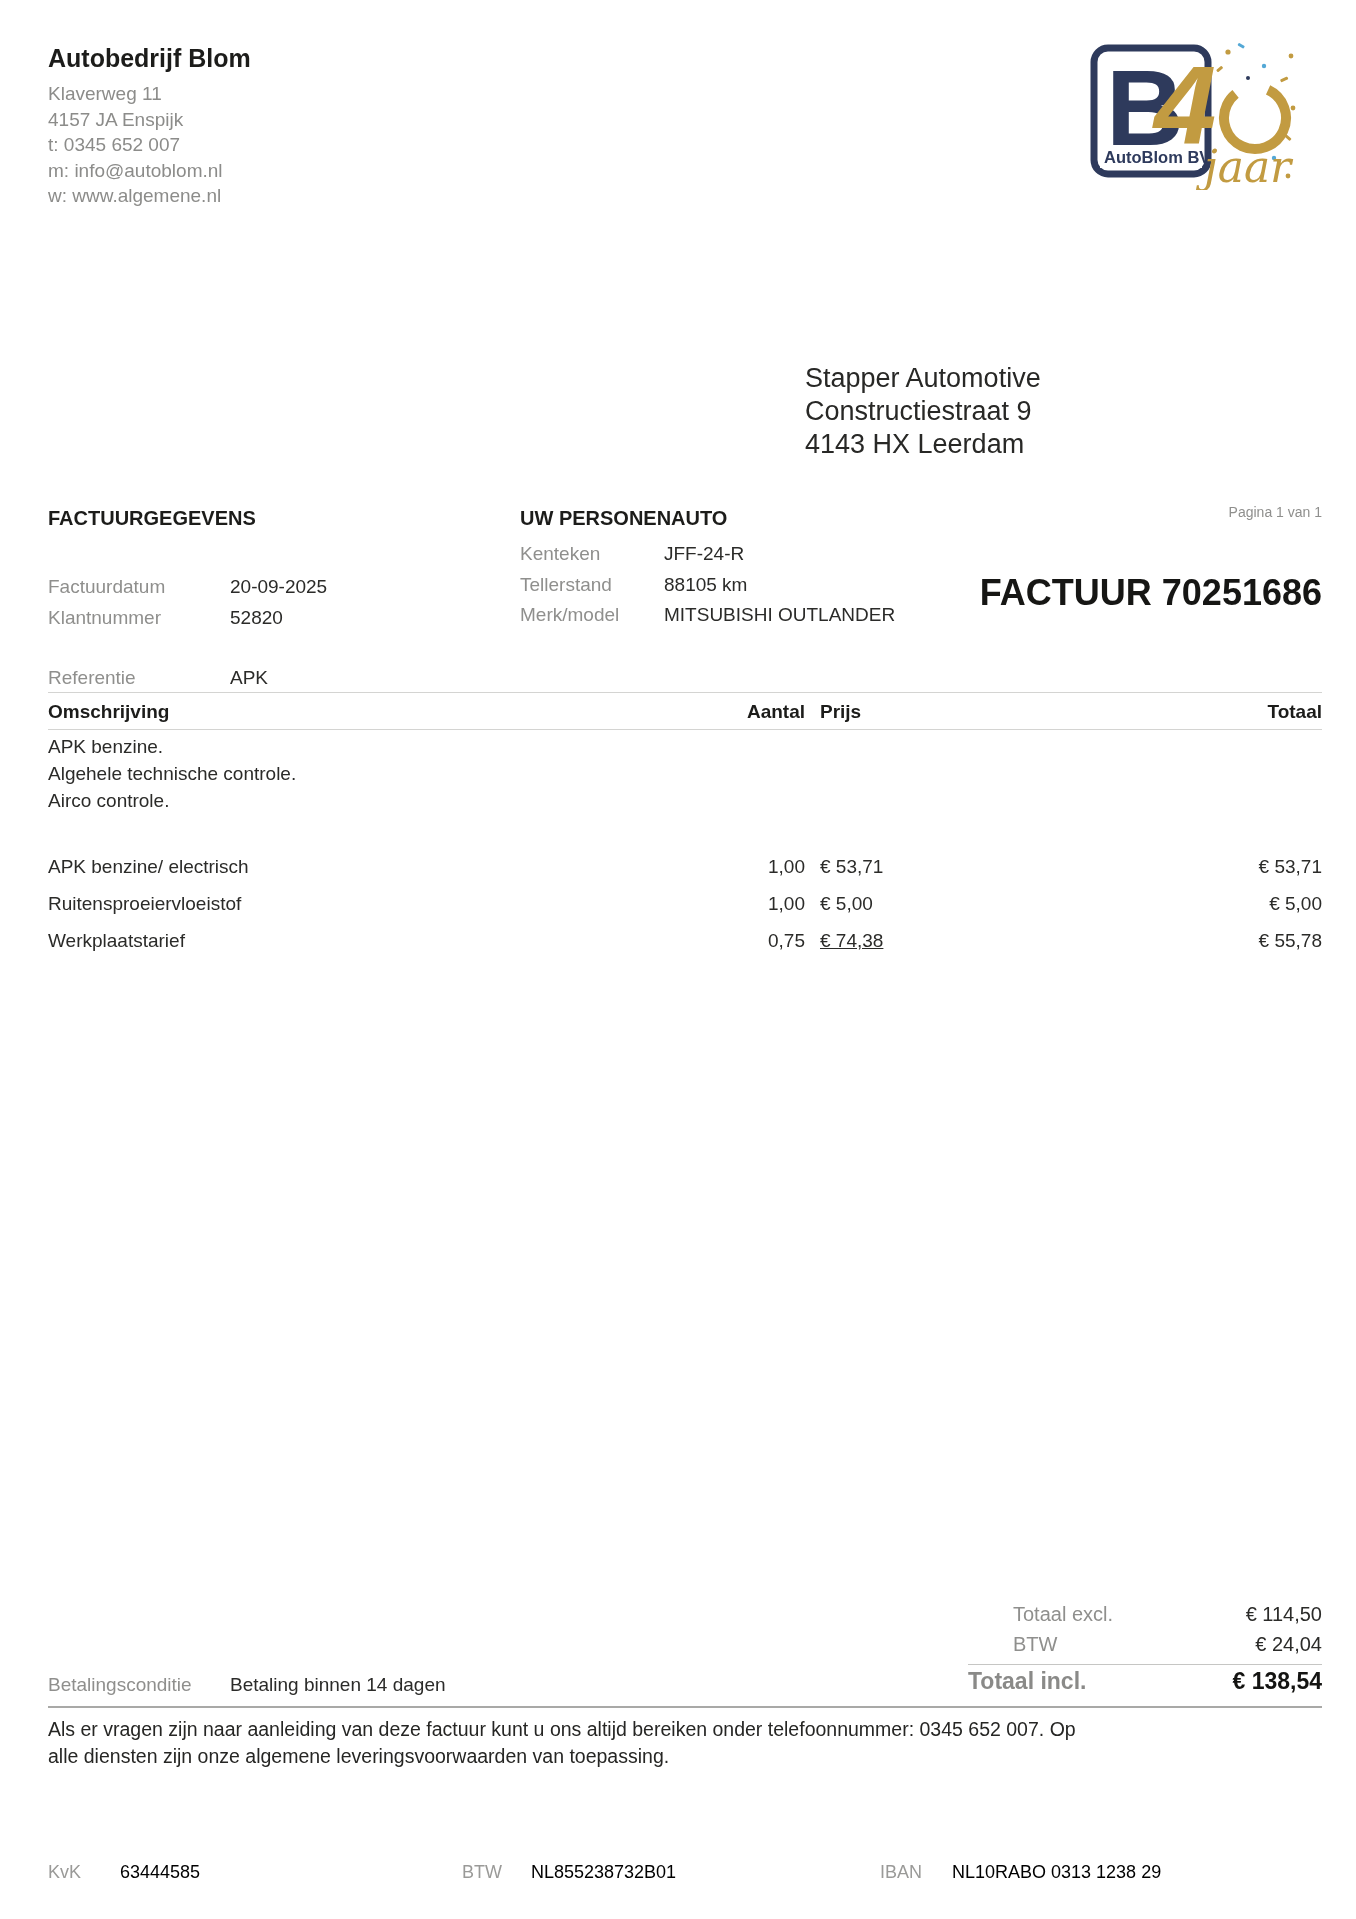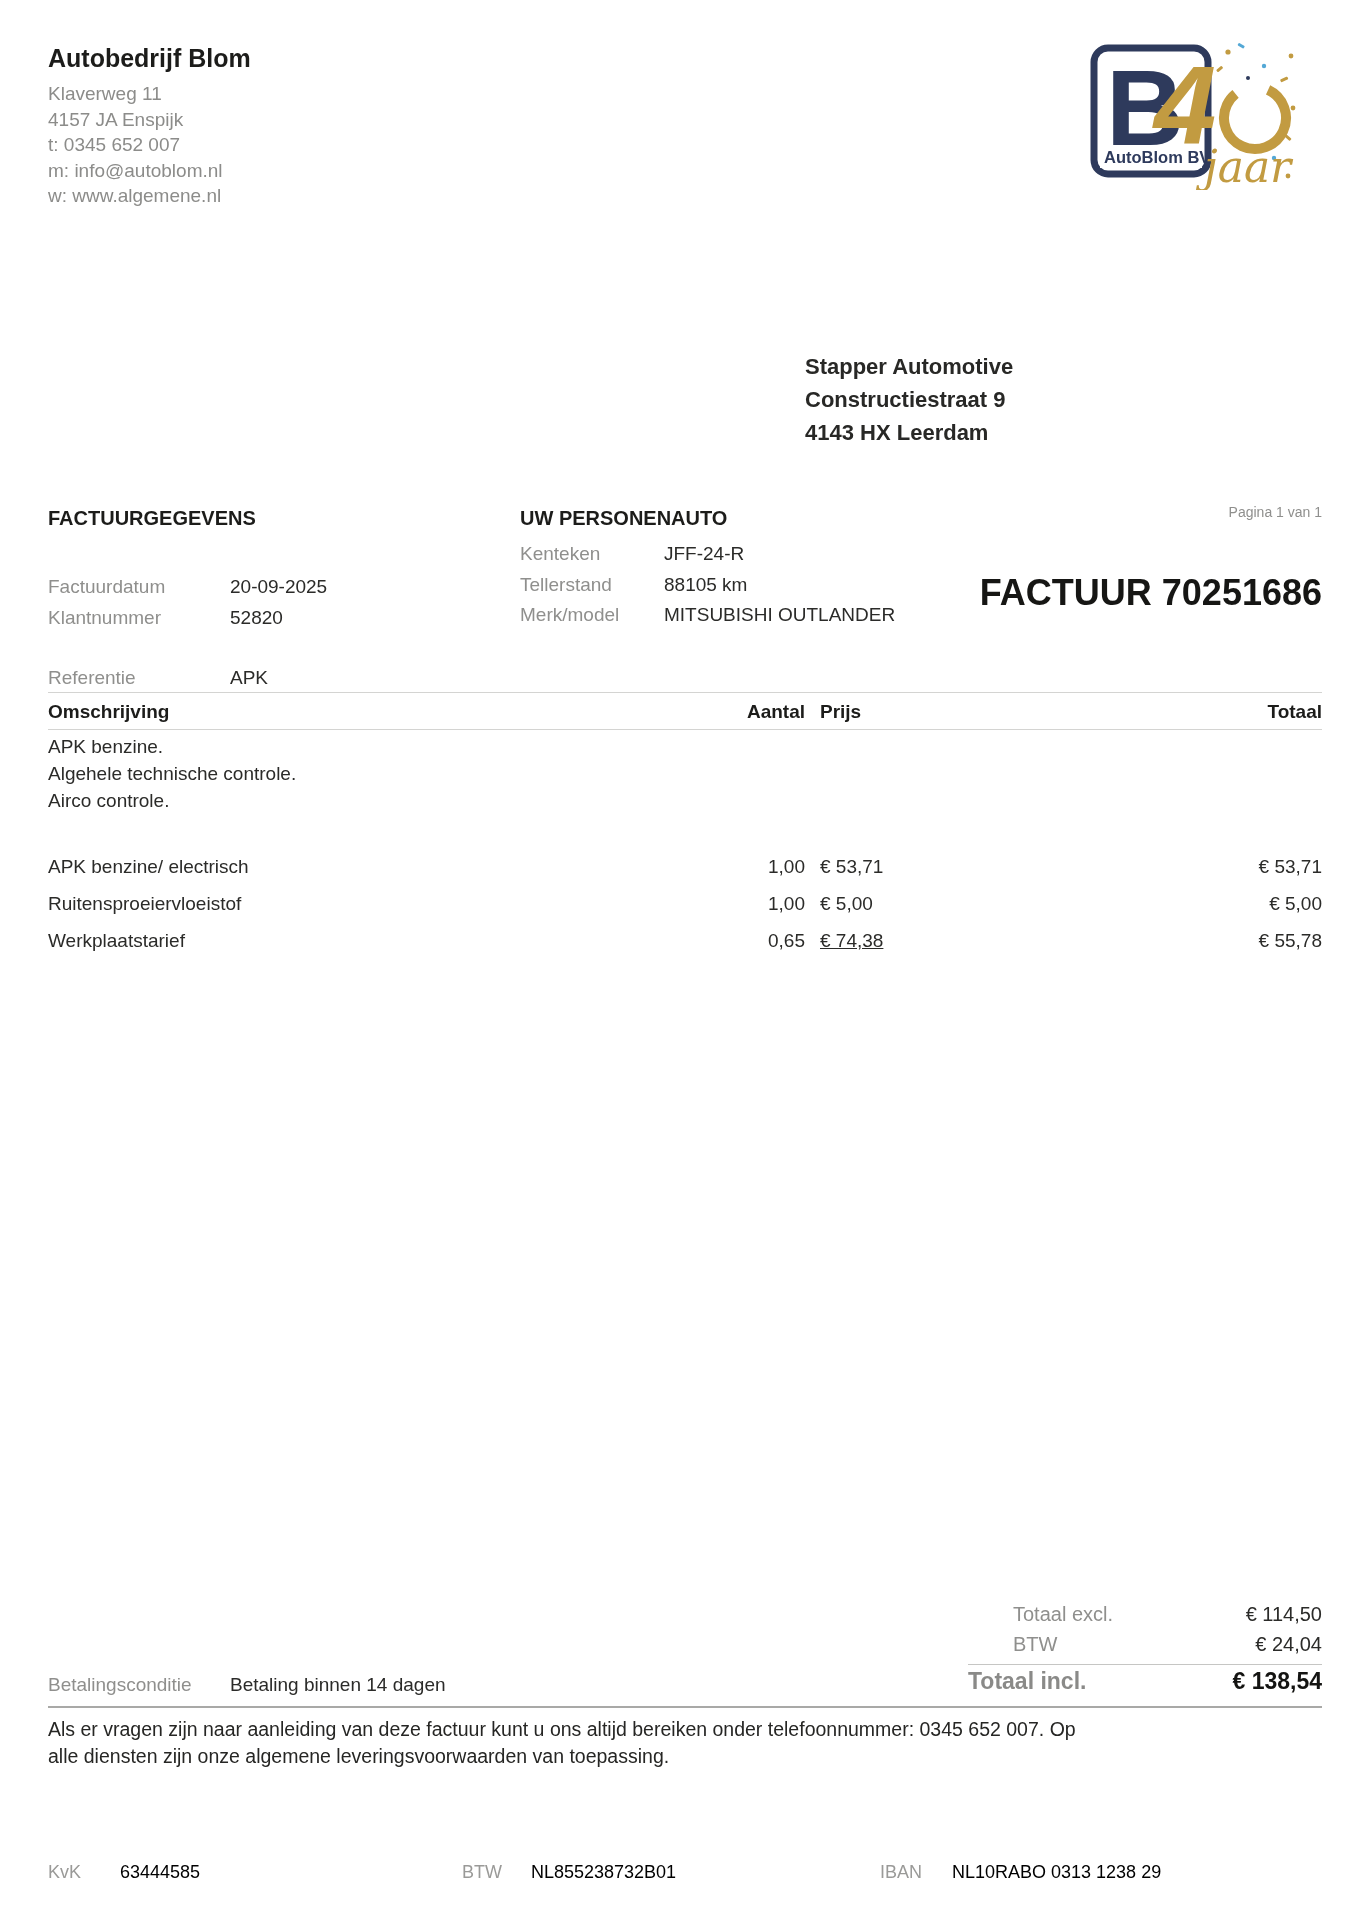--- a/index.html
+++ b/index.html
@@ -14,21 +14,21 @@
   }
   .abs { position:absolute; }
 
   
   .company { left:48px; top:44px; }
   .company-name { font-size:25px; font-weight:bold; color:#1c1c1a; margin-bottom:8px; }
   .company-line { font-size:19px; line-height:25.5px; color:#8c8c8a; }
 
   .logo-box { left:1088px; top:38px; width:212px; height:152px; }
 
-  .customer { left:805px; top:350px; font-size:22px; line-height:33px; color:#282826;font-weight:bold; }
+  .customer { left:805px; top:362px; font-size:27px; line-height:33px; color:#282826; }
 
   
   .sec-title { font-size:20px; font-weight:bold; color:#1c1c1a; }
   .info-row { font-size:19px; }
   .info-row .lbl { display:inline-block; color:#8f8f8d; }
   .col1 .lbl { width:182px;margin-top:33px; }
   .col2 .lbl { width:144px; }
   .info-row .val { color:#2b2b29; }
 
   .pagina { top:504px; left:1000px; width:322px; text-align:right; font-size:14px; color:#8f8f8d; }
@@ -160,21 +160,21 @@
     <div class="abs td c-tot" style="top:856px;">€ 53,71</div>
   </div>
   <div>
     <div class="abs td c-oms" style="top:893px;">Ruitensproeiervloeistof</div>
     <div class="abs td c-aant" style="top:893px;">1,00</div>
     <div class="abs td c-prijs" style="top:893px;">€ 5,00</div>
     <div class="abs td c-tot" style="top:893px;">€ 5,00</div>
   </div>
   <div>
     <div class="abs td c-oms" style="top:930px;">Werkplaatstarief</div>
-    <div class="abs td c-aant" style="top:930px;">0,65</div>
+    <div class="abs td c-aant" style="top:930px;">0,75</div>
     <div class="abs td c-prijs" style="top:930px;text-decoration:underline;">€ 74,38</div>
     <div class="abs td c-tot" style="top:930px;">€ 55,78</div>
   </div>
 
   <div class="abs tot-lbl" style="top:1603px;">Totaal excl.</div>
   <div class="abs tot-val" style="top:1603px;">€ 114,50</div>
   <div class="abs tot-lbl" style="top:1633px;">BTW</div>
   <div class="abs tot-val" style="top:1633px;">€ 24,04</div>
   <div class="abs tot-line"></div>
   <div class="abs tot-incl-lbl">Totaal incl.</div>

